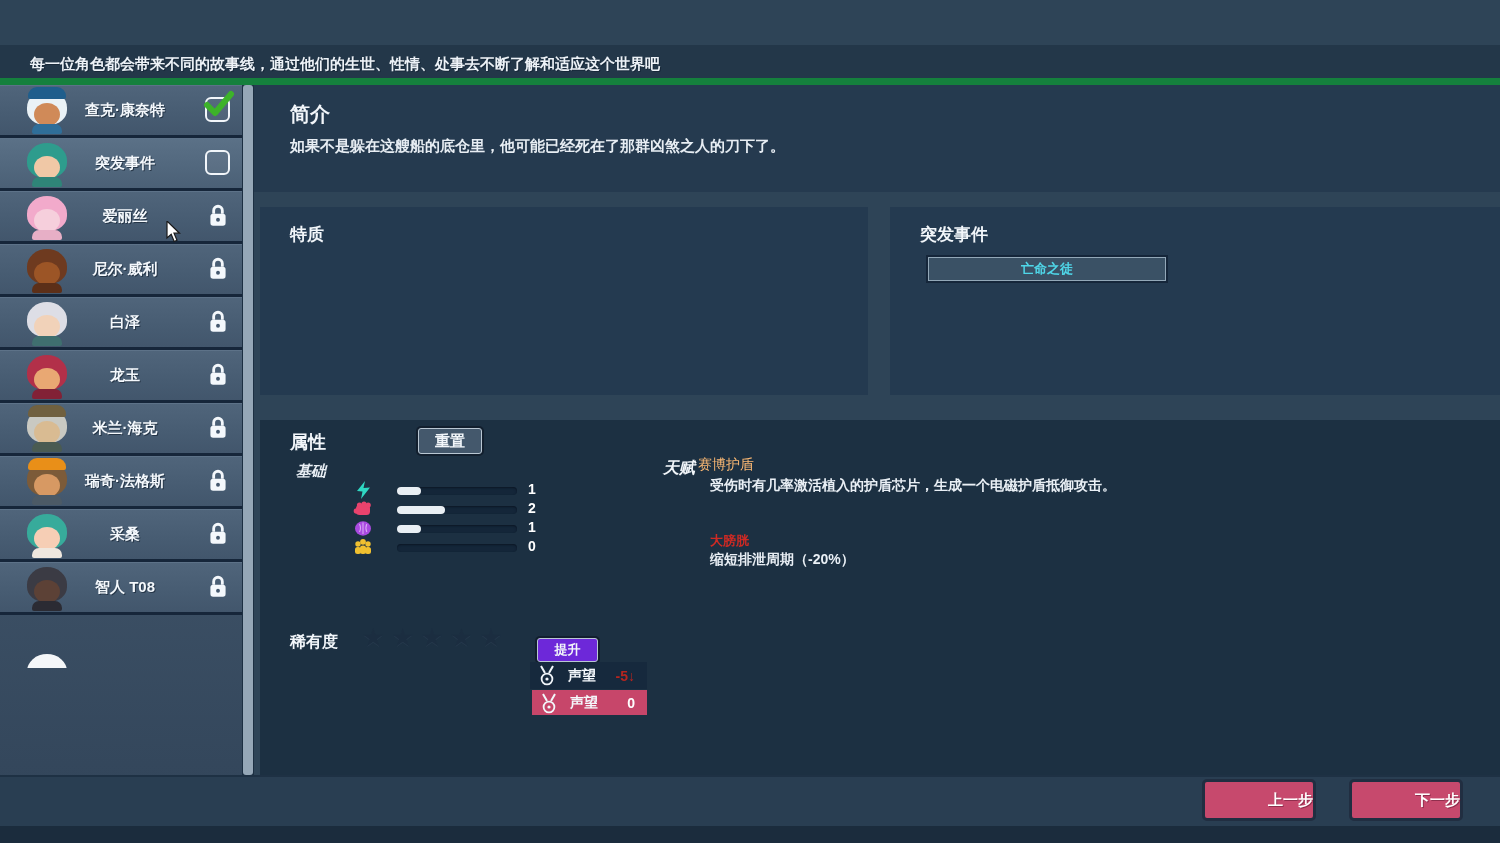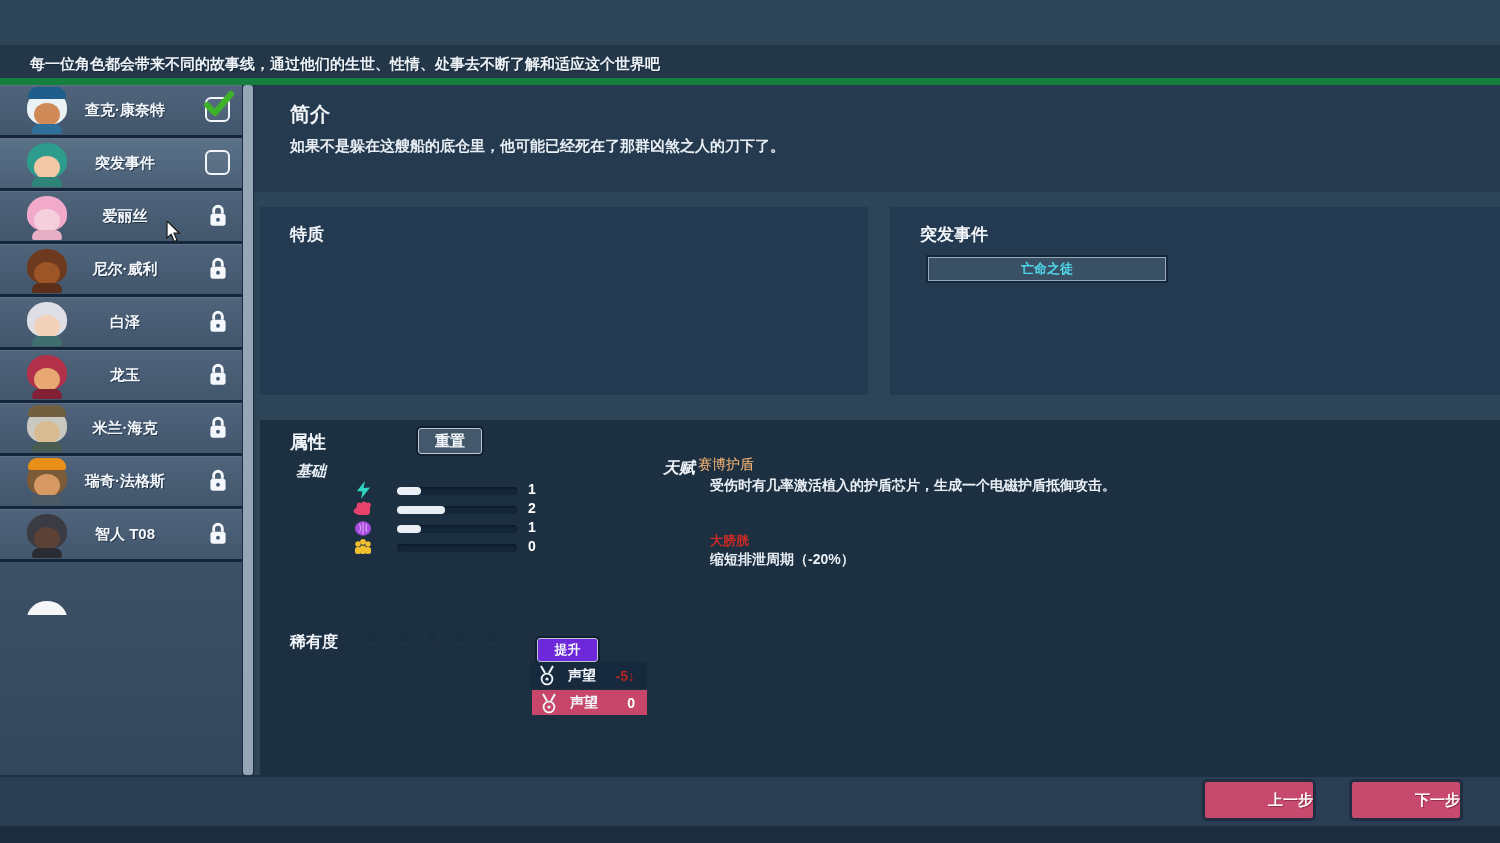--- a/index.html
+++ b/index.html
@@ -229,20 +229,35 @@
         <span class="status">
           <svg class="lock-svg" width="22" height="26" viewBox="0 0 20 24">
             <path d="M6 10 V7 a4 4 0 0 1 8 0 V10" stroke="#F4F8FC" stroke-width="2.6" fill="none"></path>
             <rect x="3" y="10" width="14" height="11" rx="2.5" fill="#F4F8FC"></rect>
             <circle cx="10" cy="15.5" r="1.8" fill="#44586E"></circle>
           </svg>
         </span>
       </div>
       <div class="char-row">
         <div class="avatar">
+          <div class="av-hair" style="background:#37AB9B"></div>
+          <div class="av-face" style="background:#F6CEB5"></div>
+          <div class="av-shirt" style="background:#EFE7DE"></div>
+        </div>
+        <span class="char-name">采桑</span>
+        <span class="status">
+          <svg class="lock-svg" width="22" height="26" viewBox="0 0 20 24">
+            <path d="M6 10 V7 a4 4 0 0 1 8 0 V10" stroke="#F4F8FC" stroke-width="2.6" fill="none"></path>
+            <rect x="3" y="10" width="14" height="11" rx="2.5" fill="#F4F8FC"></rect>
+            <circle cx="10" cy="15.5" r="1.8" fill="#44586E"></circle>
+          </svg>
+        </span>
+      </div>
+      <div class="char-row">
+        <div class="avatar">
           <div class="av-hair" style="background:#3B3B44"></div>
           <div class="av-face" style="background:#5C4136"></div>
           <div class="av-shirt" style="background:#2B2B33"></div>
         </div>
         <span class="char-name">智人 T08</span>
         <span class="status">
           <svg class="lock-svg" width="22" height="26" viewBox="0 0 20 24">
             <path d="M6 10 V7 a4 4 0 0 1 8 0 V10" stroke="#F4F8FC" stroke-width="2.6" fill="none"></path>
             <rect x="3" y="10" width="14" height="11" rx="2.5" fill="#F4F8FC"></rect>
             <circle cx="10" cy="15.5" r="1.8" fill="#44586E"></circle>

